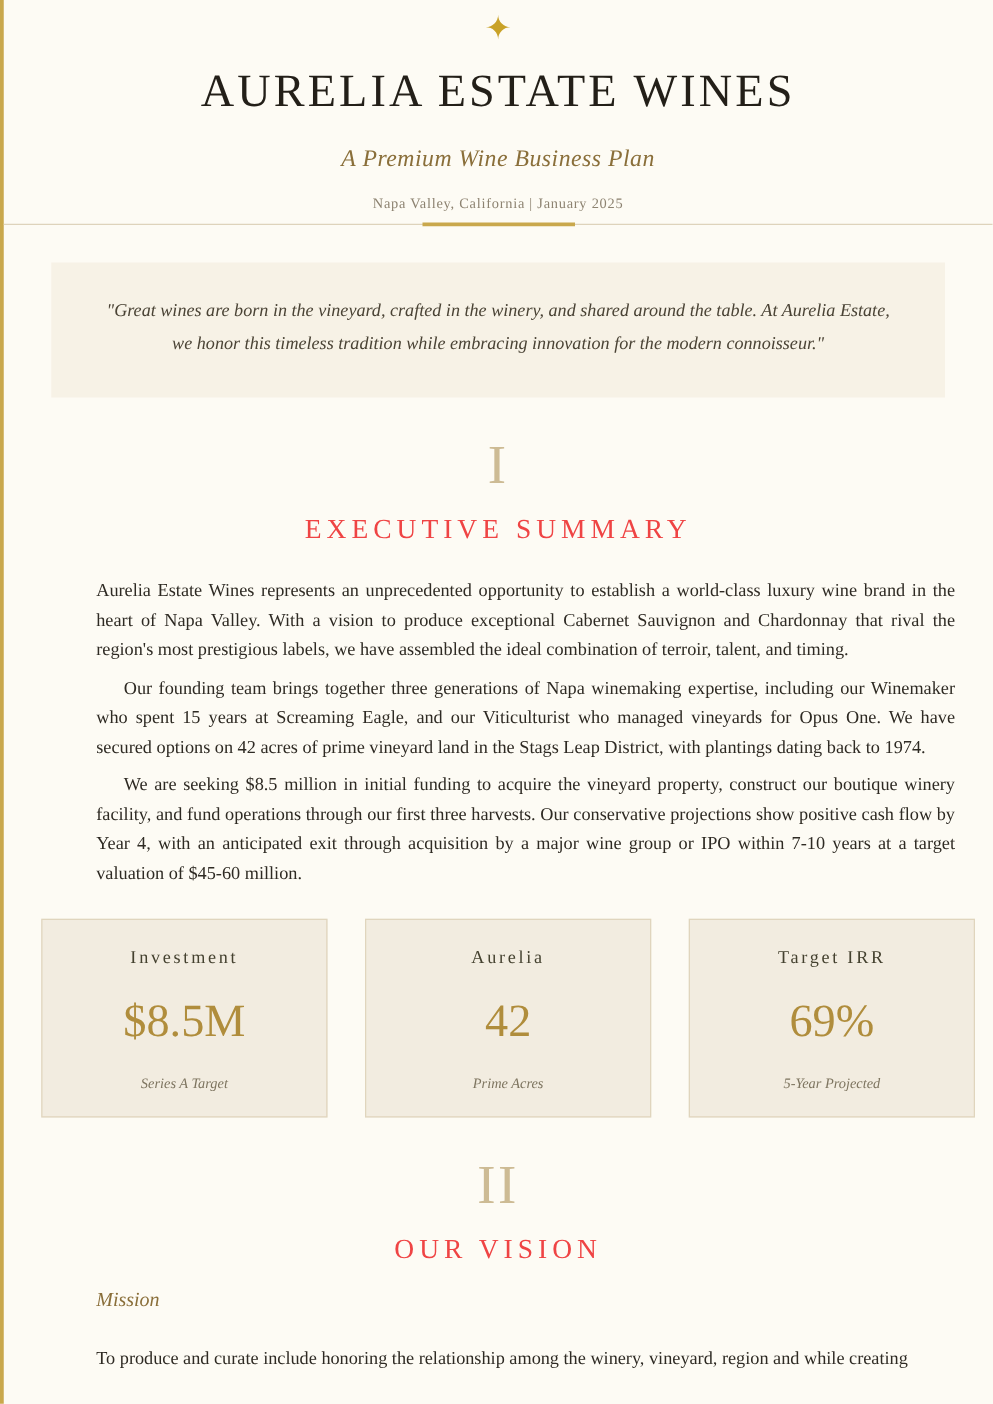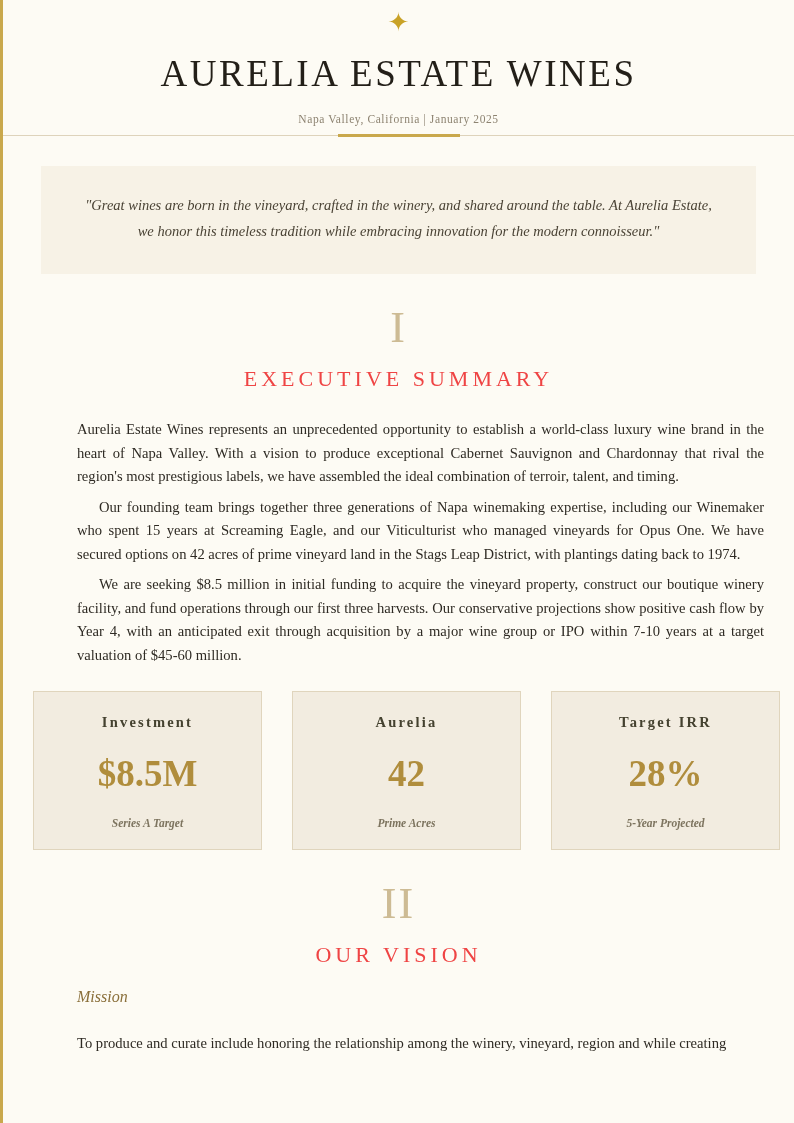--- a/index.html
+++ b/index.html
@@ -124,21 +124,20 @@
   }
   p.para:first-of-type {
     margin-top: 26px;
   }
 
   
   .stats-row {
     display: flex;
     gap: 30px;
     margin: 24px 14px 0 30px;
-    font-weight: bold;
   }
   .stat-card {
     flex: 1;
     background: #f2ece0;
     border: 1px solid #e0d5bd;
     text-align: center;
     padding: 22px 6px 20px 6px;
     box-sizing: border-box;
   }
   .stat-label {
@@ -171,20 +170,21 @@
   }
 </style>
 </head>
 <body>
 
 <div class="page">
 
   <div class="titleblock">
     <span class="diamond-icon">✦</span>
     <h1 class="doc-title">AURELIA ESTATE WINES</h1>
+    <div class="doc-subtitle">A Premium Wine Business Plan</div>
     <div class="doc-meta">Napa Valley, California | January 2025</div>
     <div class="title-rule"></div>
   </div>
 
   <div class="quote-box">
     <div class="quote-text">"Great wines are born in the vineyard, crafted in the winery, and shared around the table. At Aurelia Estate, we honor this timeless tradition while embracing innovation for the modern connoisseur."</div>
   </div>
 
   <div class="section-head">
     <div class="section-numeral">I</div>
@@ -203,21 +203,21 @@
       <div class="stat-value">$8.5M</div>
       <div class="stat-sub">Series A Target</div>
     </div>
     <div class="stat-card">
       <div class="stat-label">Aurelia</div>
       <div class="stat-value">42</div>
       <div class="stat-sub">Prime Acres</div>
     </div>
     <div class="stat-card">
       <div class="stat-label">Target IRR</div>
-      <div class="stat-value">28%</div>
+      <div class="stat-value">69%</div>
       <div class="stat-sub">5-Year Projected</div>
     </div>
   </div>
 
   <div class="section-head">
     <div class="section-numeral">II</div>
     <div class="section-title">OUR VISION</div>
   </div>
 
   <div class="body-wrap clip-bottom">

